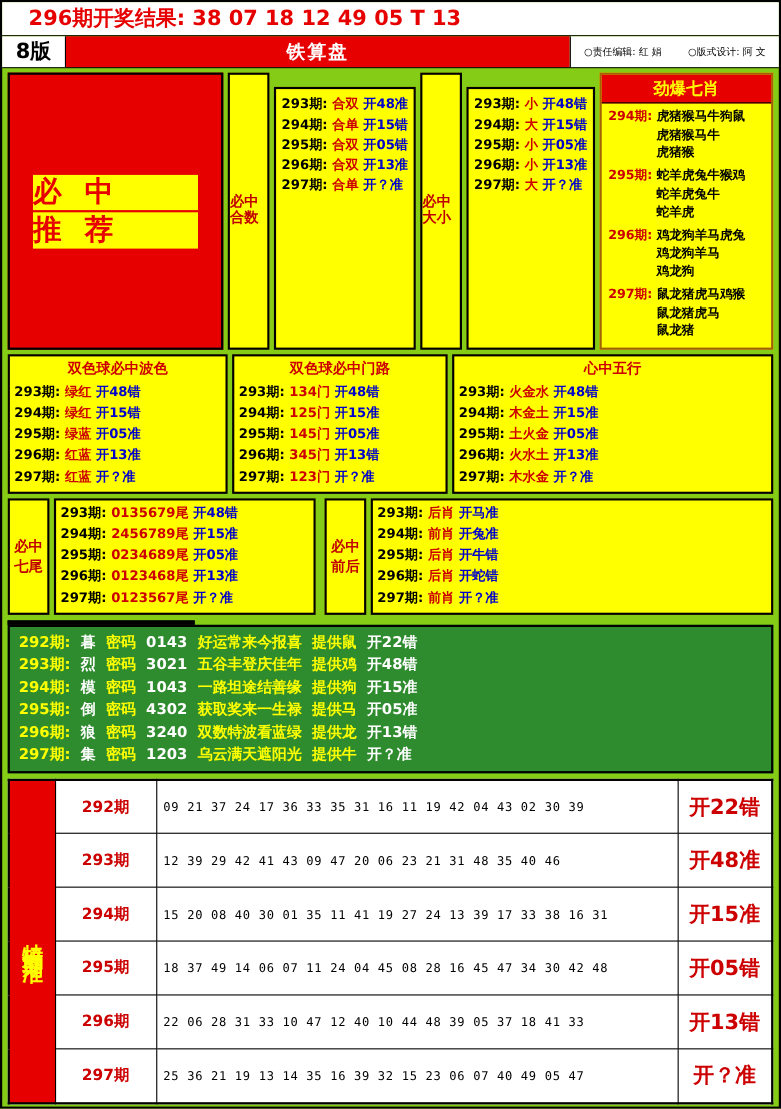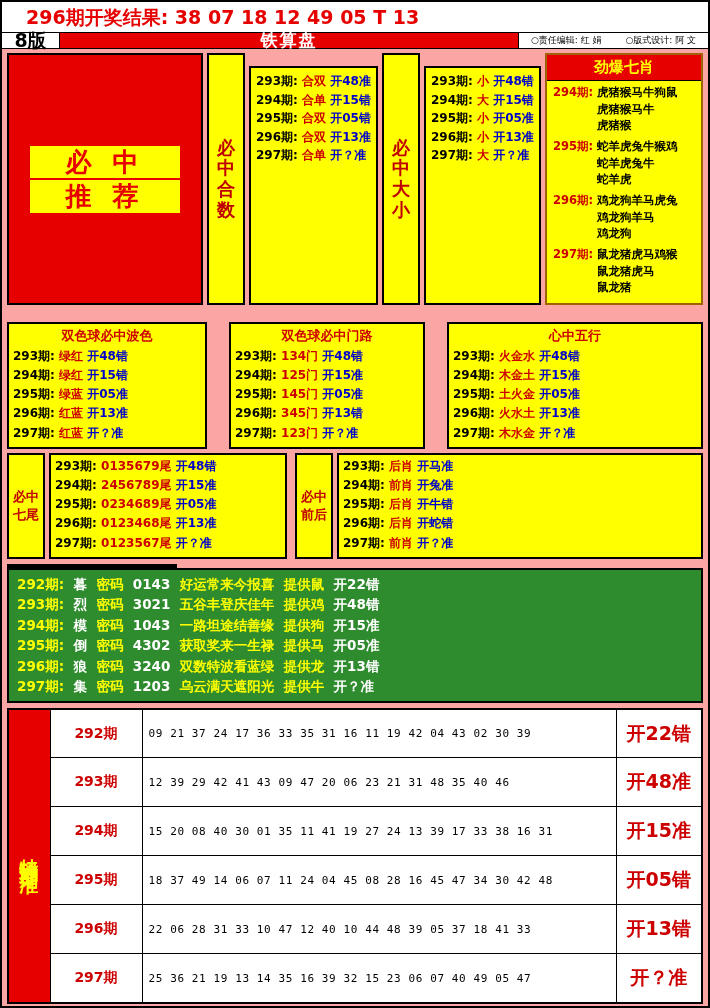--- a/index.html
+++ b/index.html
@@ -5,31 +5,31 @@
   * { box-sizing: border-box; }
   body {
     margin: 0;
     width: 710px;
     height: 1008px;
     background: #ffffff;
     font-family: "DejaVu Sans", "Liberation Sans", sans-serif;
     font-size: 11px;
     color: #000;
   }
-  .page { position: relative; width: 710px; height: 1008px; border: 2px solid #000; background:#fca5a5; }
+  .page { position: relative; width: 710px; height: 1008px; border: 2px solid #000; background:#84cc16; }
 
   
   .top-result {
     height: 30px; line-height: 30px;
     padding-left: 24px;
     font-size: 19px; font-weight: bold; color: #e60000;
     background: #fff;
   }
   .title-bar {
-    display: flex; align-items: stretch; height: 17px;
+    display: flex; align-items: stretch; height: 30px;
     border-top: 1px solid #000; border-bottom: 1px solid #000;
   }
   .title-bar .ban {
     width: 58px; background: #fff; color: #000; font-weight: bold;
     font-size: 19px; display:flex; align-items:center; justify-content:center;
     border-right: 1px solid #000;
   }
   .title-bar .mid {
     flex: 1; background: #e60000; color: #fff; font-weight: bold; font-size: 17px;
     display: flex; align-items: center; justify-content: center; letter-spacing: 2px;
@@ -45,46 +45,46 @@
   .sec1 { display: flex; padding: 4px 5px 0 5px; gap: 4px; }
   .col-bizhong {
     width: 196px;
     background: #e60000;
     border: 2px solid #000;
     display: flex; flex-direction: column; align-items: center; justify-content: center;
     gap: 2px; padding: 6px 0;
   }
   .col-bizhong div {
     background: #ffff00; color: #e60000; font-weight: bold; font-size: 26px;
-    width: 150px; text-align: center; letter-spacing: 6px; line-height: 1.25;
+    width: 150px; letter-spacing: 6px; line-height: 1.25;
   }
   .col-narrow {
     width: 38px; background: #ffff00; border: 2px solid #000;
-    font-weight: bold; font-size: 18px; text-align: center;
+    font-weight: bold; font-size: 13px; 
     display: flex; align-items: center; justify-content: center;
     color:#c00000;
   }
   .col-narrow span { display:block; line-height: 1.15; }
   .col-list {
     background: #ffff00; border: 2px solid #000; padding: 4px 5px;
     font-weight: bold; font-size: 12px; line-height: 1.55; color:#000;margin-top:13px;
   }
 
   
   .col-qixiao { flex: 1; border: 2px solid #a16207; background: #ffff00; }
   .qixiao-head {
     background: #e60000; color: #ffff00; font-weight: bold; font-size: 15px;
     text-align: center; padding: 3px 0; border-bottom: 1px solid #000;
   }
   .qixiao-body { padding: 3px 6px; font-size: 11.5px; font-weight: bold; line-height: 1.45; }
   .qixiao-item { margin-bottom: 4px; }
   .qixiao-item .lbl { color: #cc0000; }
 
   
-  .sec2 { display: flex; padding: 4px 5px 0 5px; gap: 22px; margin-top: 13px; }
+  .sec2 { display: flex; padding: 4px 5px 0 5px; gap: 4px; }
   .sec2 .box3 {
     background: #ffff00; border: 2px solid #000; padding: 2px 4px 4px 4px;
     font-weight: bold; font-size: 12px; line-height: 1.6;
   }
   .sec2 .box3 .hd { color: #cc0000; font-size: 13px; text-align: center; }
   .b-blue { color: #0000cc; }
   .b-red { color: #cc0000; }
 
   
   .sec3 { display: flex; padding: 4px 5px 0 5px; gap: 4px; }

